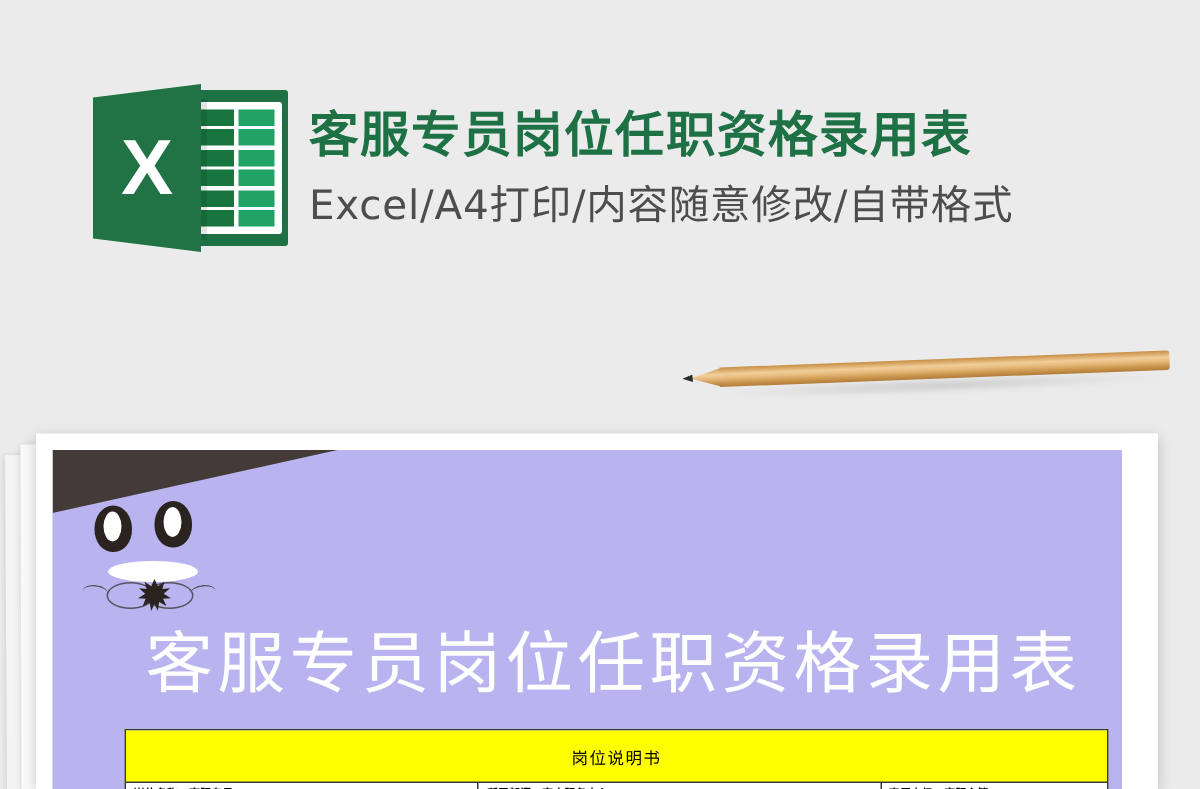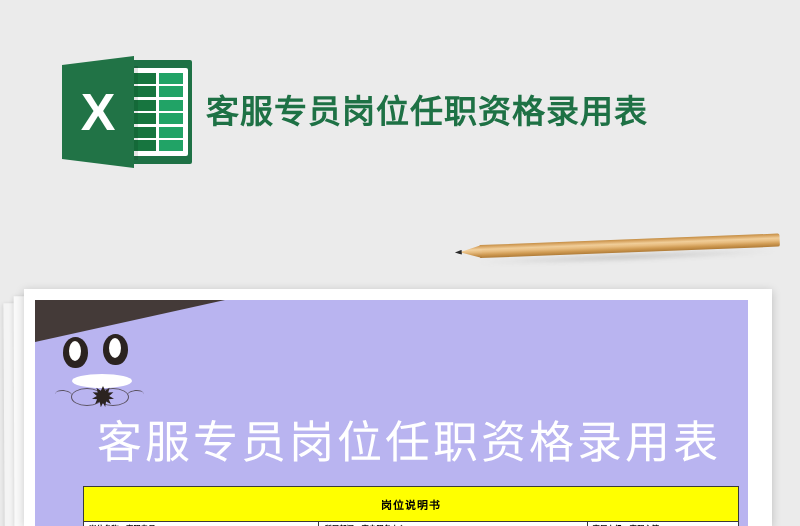--- a/index.html
+++ b/index.html
@@ -337,21 +337,21 @@
   .tbl-head {
     background: #ffff00;
     height: 34px;
     display: flex;
     align-items: center;
     justify-content: center;
     border-bottom: 1px solid #3a3a3a;
   }
   .tbl-head-label {
     font-size: 11px;
-    font-weight: bold;
+    font-weight: normal;
     color: #000000;
     letter-spacing: 1px;
     font-family: "DejaVu Sans", "Liberation Sans", sans-serif;
   }
   .tbl-row {
     display: flex;
     height: 13px;
     border-bottom: 1px solid #3a3a3a;
     background: #ffffff;
   }
@@ -406,20 +406,21 @@
           <div class="xl-cell dark"></div>
             <div class="xl-cell"></div>
         </div>
         <div class="xl-spine"></div>
         <div class="xl-left"></div>
         <div class="xl-x">X</div>
       </div>
 
       <div class="brand-text">
         <div class="brand-title">客服专员岗位任职资格录用表</div>
+        <div class="brand-sub">Excel/A4打印/内容随意修改/自带格式</div>
       </div>
 
     </div>
   </div>
 
   <div class="pencil-wrap">
     <div class="pencil-shadow"></div>
     <div class="pencil-body"></div>
     <div class="pencil-tipwood"></div>
     <div class="pencil-lead"></div>

